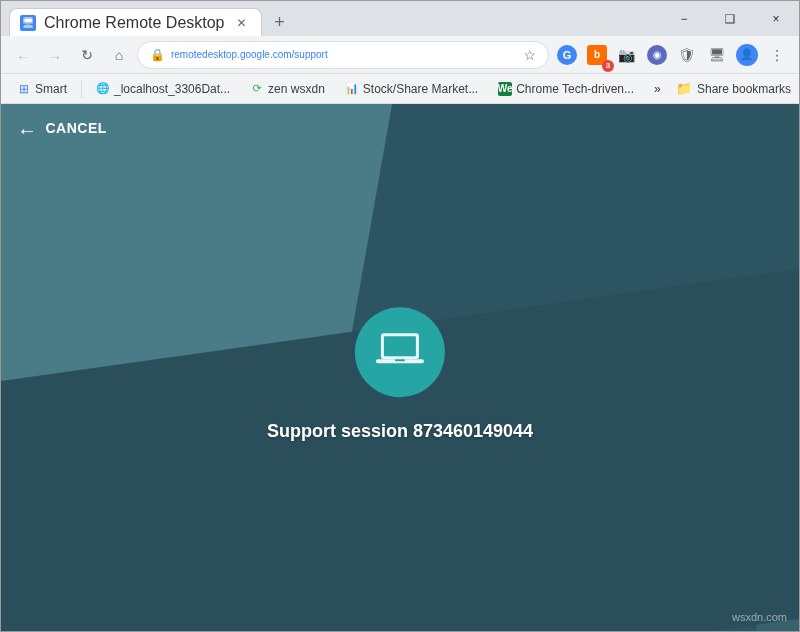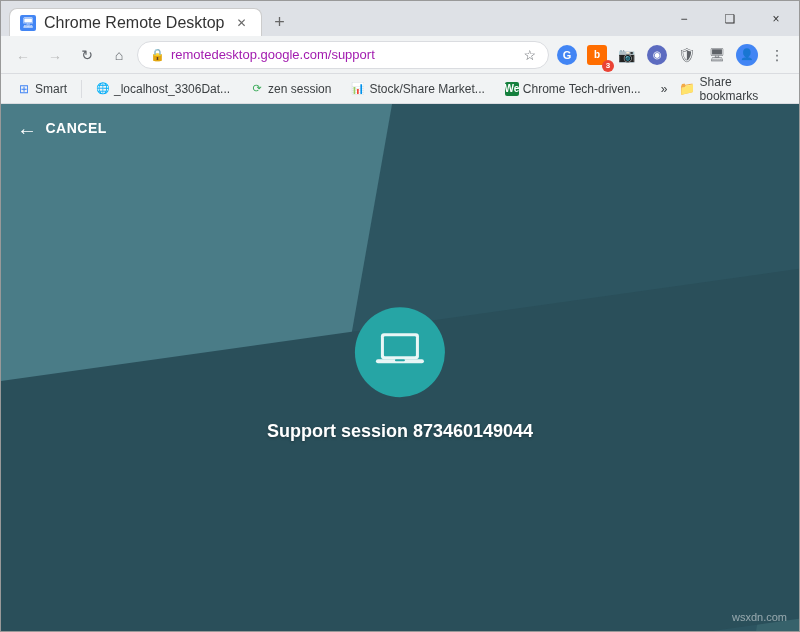--- a/index.html
+++ b/index.html
@@ -95,21 +95,21 @@
       border: 1px solid #dadce0;
       border-radius: 14px;
       display: flex;
       align-items: center;
       padding: 0 12px;
       gap: 6px;
       font-size: 13px;
       color: #202124;
     }
     .address-bar .lock-icon { color: #5f6368; font-size: 12px; }
-    .address-text { flex: 1; font-size: 13px; color: #a21caf; }
+    .address-text { flex: 1; font-size: 10px; color: #3b82f6; }
     .toolbar-right {
       display: flex;
       align-items: center;
       gap: 2px;
     }
     .toolbar-icon {
       width: 28px; height: 28px; border-radius: 50%;
       display: flex; align-items: center; justify-content: center;
       font-size: 14px; color: #5f6368; cursor: pointer;
     }
@@ -344,21 +344,21 @@
       <span class="bm-icon apps-icon">⊞</span>
       <span>Smart</span>
     </div>
     <div class="bm-sep"></div>
     <div class="bookmark-item">
       <span class="bm-icon">🌐</span>
       <span>_localhost_3306Dat...</span>
     </div>
     <div class="bookmark-item">
       <span class="bm-icon" style="color:#34a853;">⟳</span>
-      <span>zen session</span>
+      <span>zen wsxdn</span>
     </div>
     <div class="bookmark-item">
       <span class="bm-icon">📊</span>
       <span>Stock/Share Market...</span>
     </div>
     <div class="bookmark-item">
       <span class="bm-icon" style="background:#15803d;color:white;border-radius:2px;padding:0 2px;font-size:10px;font-weight:bold;">We</span>
       <span>Chrome Tech-driven...</span>
     </div>
     <div class="bookmark-item">

